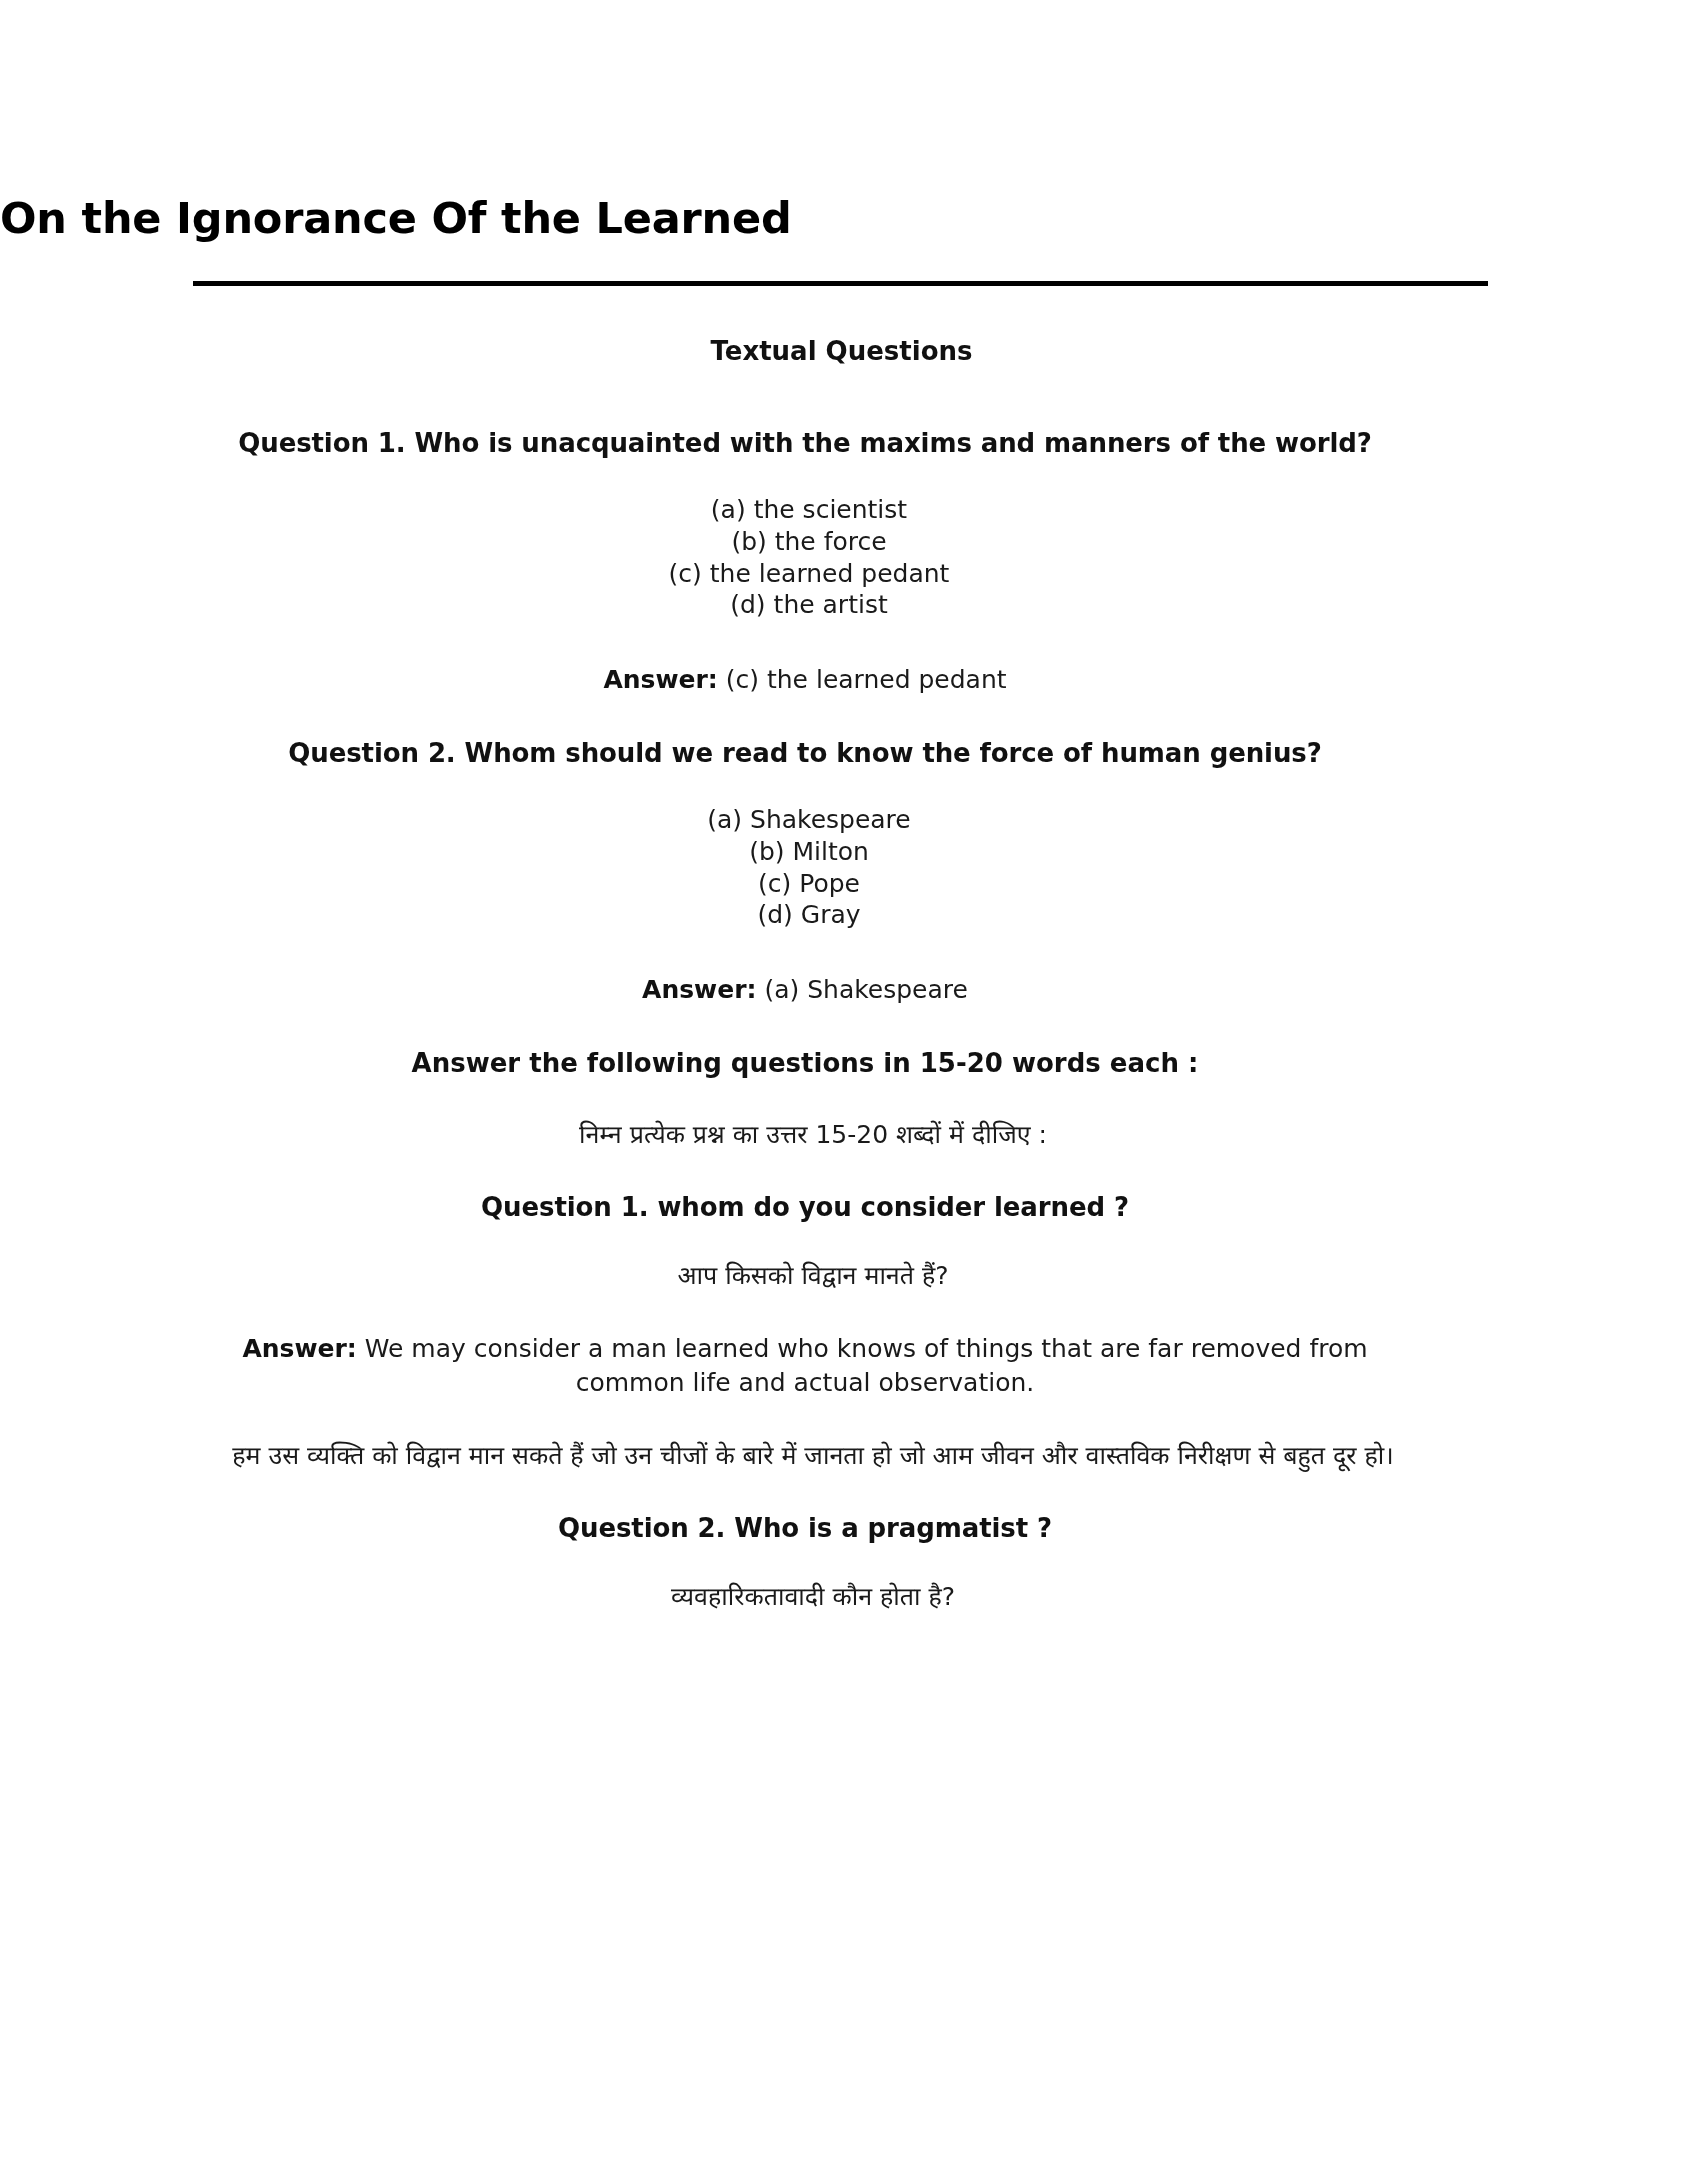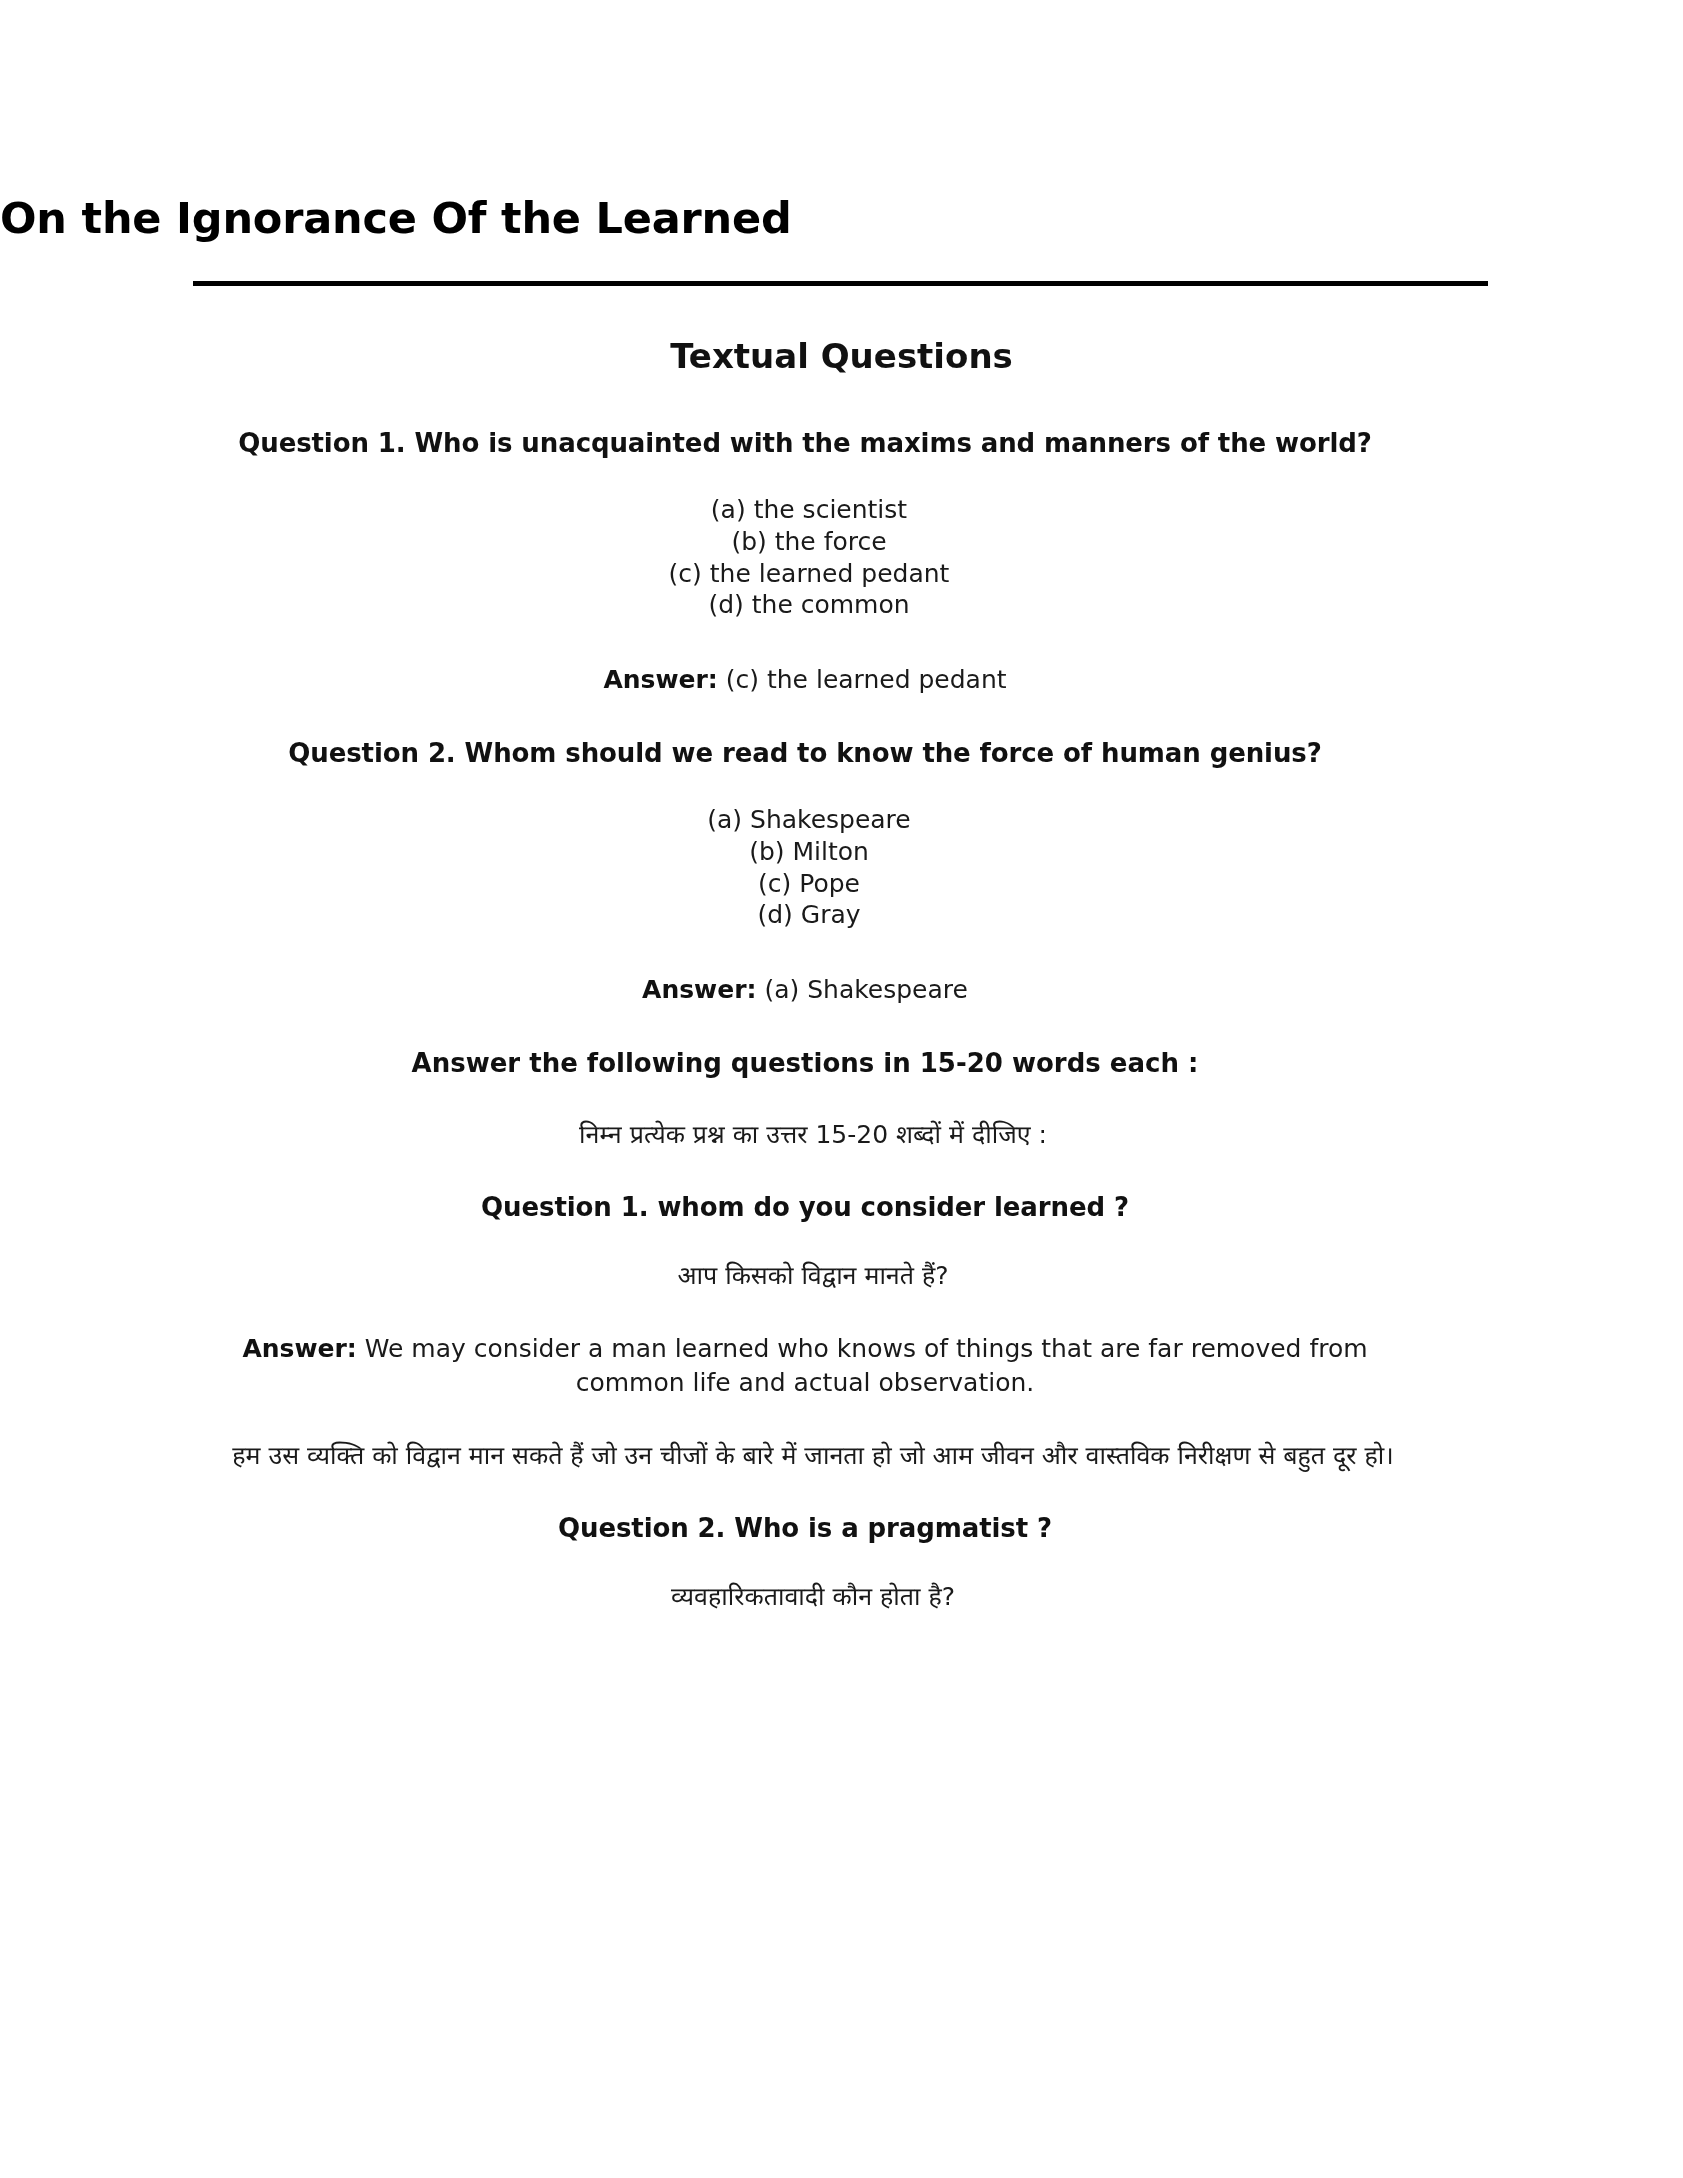--- a/index.html
+++ b/index.html
@@ -39,21 +39,21 @@
     width: 1295px;
     height: 5px;
     background: #000000;
   }
   .section-heading {
     position: absolute;
     left: 0;
     top: 336px;
     width: 1683px;
     text-align: center;
-    font-size: 34px;
+    font-size: 26px;
     font-weight: bold;
     color: #111111;
     line-height: 1.2;
   }
   .content {
     position: absolute;
     left: 196px;
     top: 428px;
     width: 1218px;
     text-align: center;
@@ -116,21 +116,21 @@
 
   <div class="section-heading">Textual Questions</div>
 
   <div class="content">
 
     <div class="q-head">Question 1. Who is unacquainted with the maxims and manners of the world?</div>
     <div class="opts">
       <div class="opt">(a) the scientist</div>
       <div class="opt">(b) the force</div>
       <div class="opt">(c) the learned pedant</div>
-      <div class="opt">(d) the common</div>
+      <div class="opt">(d) the artist</div>
     </div>
     <div class="answer-line"><span class="answer-label">Answer:</span><span class="answer-text"> (c) the learned pedant</span></div>
 
     <div class="q-head">Question 2. Whom should we read to know the force of human genius?</div>
     <div class="opts">
       <div class="opt">(a) Shakespeare</div>
       <div class="opt">(b) Milton</div>
       <div class="opt">(c) Pope</div>
       <div class="opt">(d) Gray</div>
     </div>

